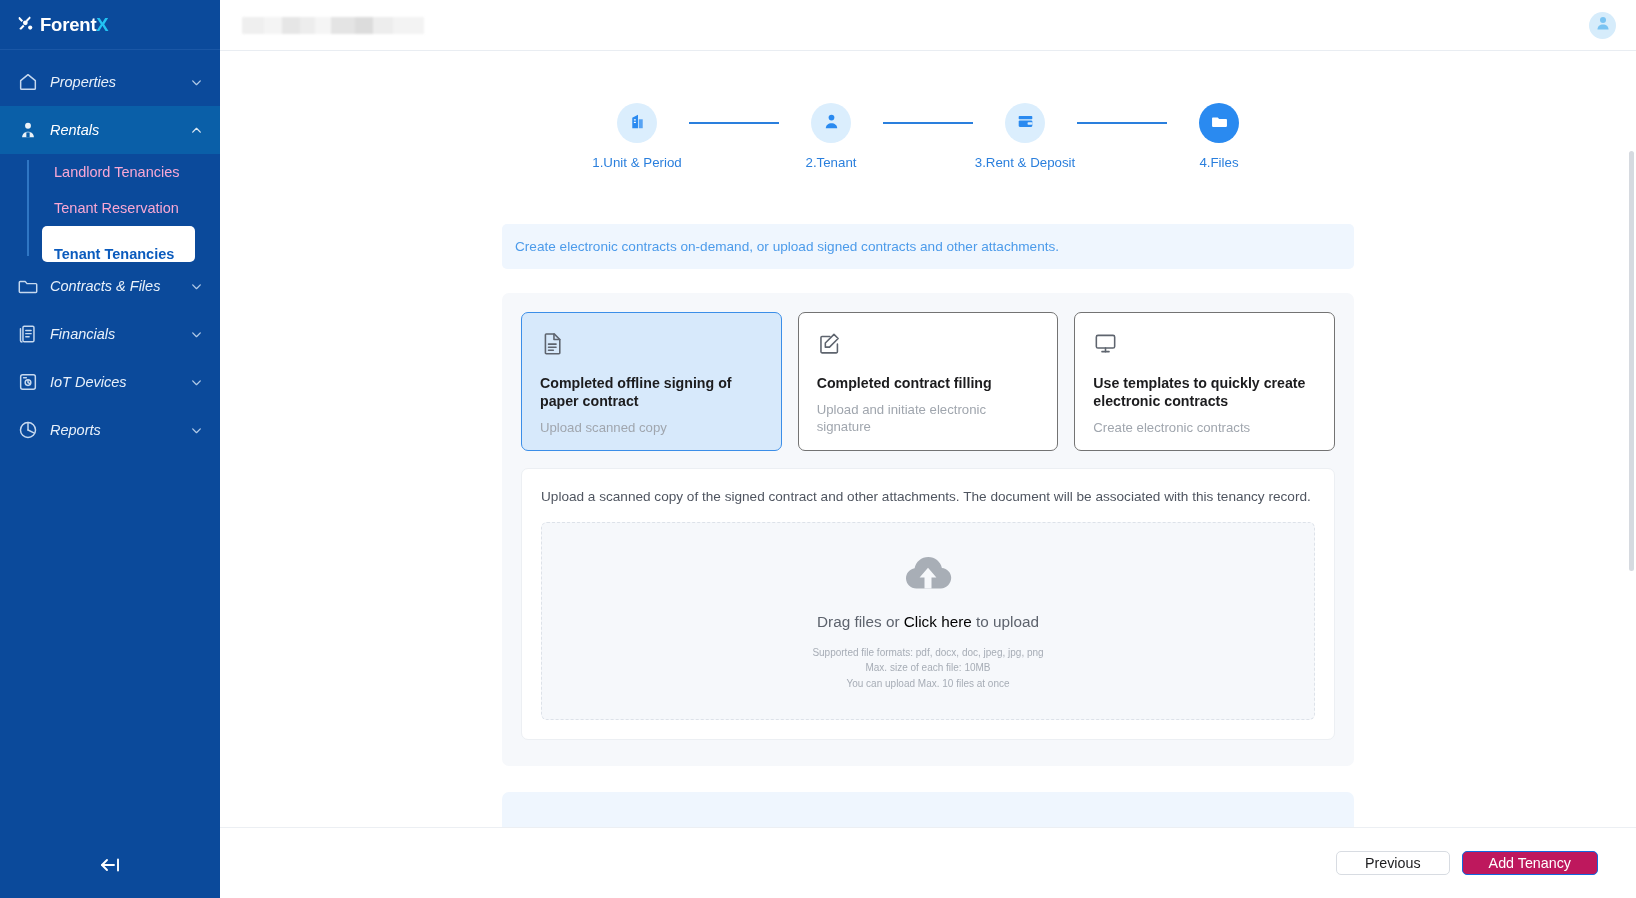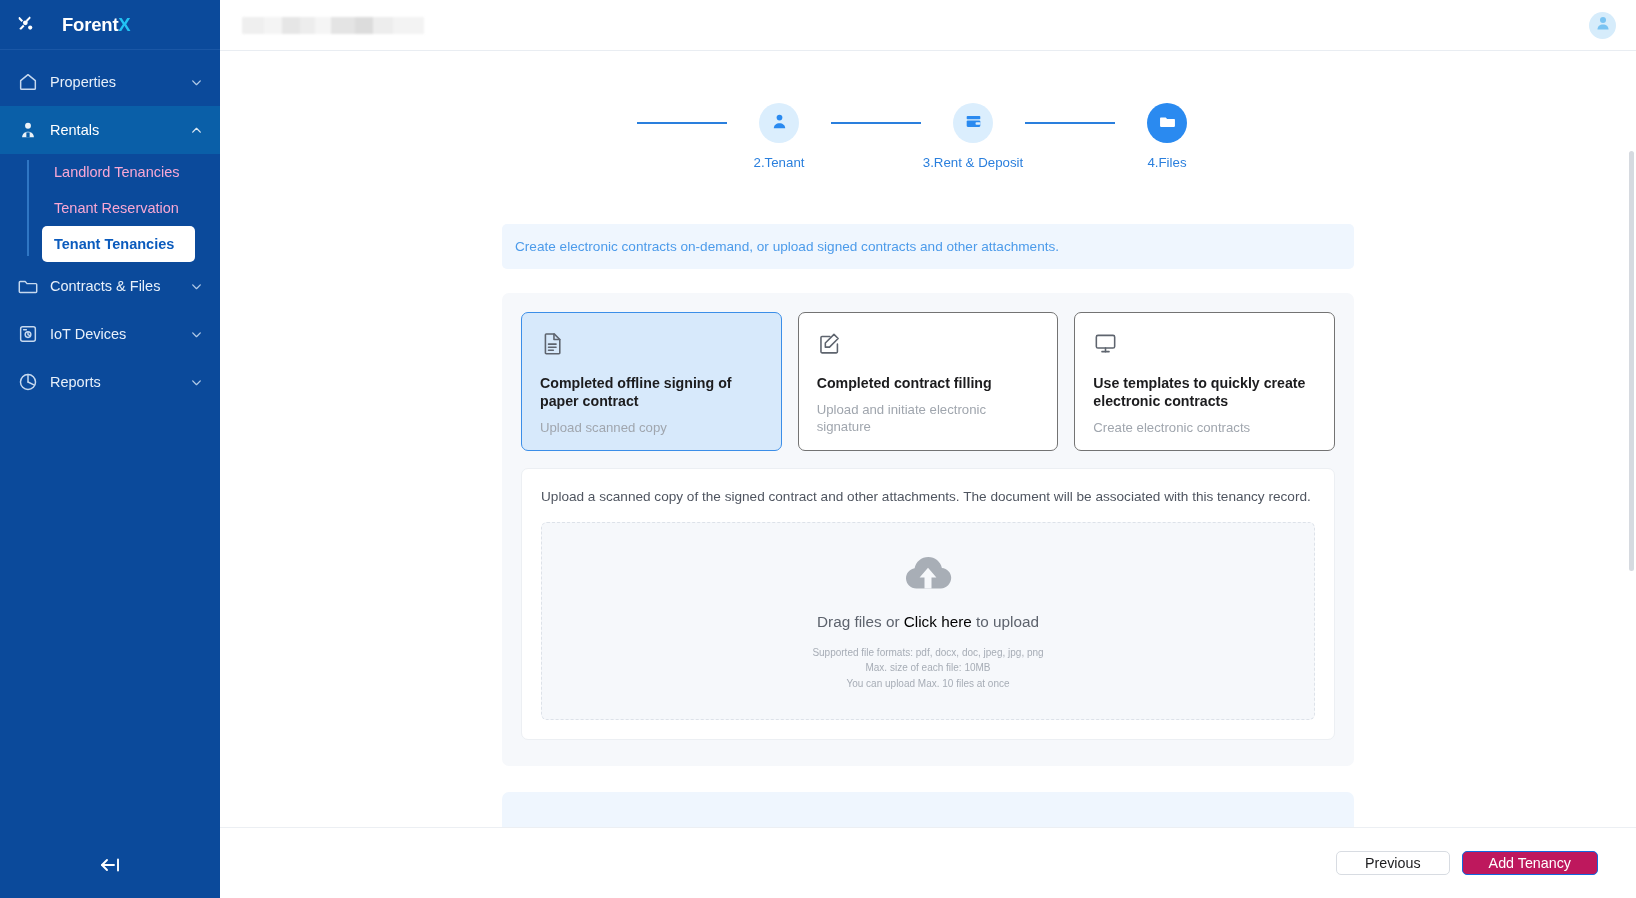--- a/index.html
+++ b/index.html
@@ -14,42 +14,42 @@
   
   .sidebar {
     width: 220px; height: 898px;
     background: #0b4a9b;
     display: flex; flex-direction: column;
     flex: 0 0 220px;
     position: relative;
   }
   .brand {
     height: 50px;
-    display: flex; align-items: center; gap: 23px;
+    display: flex; align-items: center; gap: 1px;
     padding-left: 17px;
     border-bottom: 1px solid #1a57a6;
   }
   .brand-mark { width: 22px; height: 22px; display:block; }
   .brand-text {
     font-size: 18.5px; font-weight: bold; color: #ffffff;
     letter-spacing: -0.2px;
   }
   .brand-text .x { color: #22c3f3; }
 
   .nav { padding-top: 8px; }
   .nav-item {
     height: 48px;
     display: flex; align-items: center;
     padding: 0 17px;
     color: #e8f0fa; font-size: 14.5px;
     cursor: pointer;
     position: relative;
   }
   .nav-item .ico { width: 22px; height: 22px; flex: 0 0 22px; margin-right: 11px; opacity: .92;}
-  .nav-item .lbl { flex: 1; }
+  .nav-item .lbl { flex: 1; font-style: italic; }
   .nav-item .chev { width: 13px; height: 13px; opacity: .85; }
   .nav-item.active { background: #0a5fa8; color:#ffffff; }
 
   .subnav { position: relative; padding-left: 27px; }
   .subnav::before {
     content: ""; position: absolute;
     left: 27px; top: 6px; bottom: 6px; width: 2px;
     background: #2f76c4;
   }
   .subnav-item {
@@ -57,20 +57,21 @@
     height: 36px; display: flex; align-items: center;
     padding-left: 12px;
     font-size: 14.5px; color: #f9a8d4;
     cursor: pointer;
     border-radius: 5px;
   }
   .subnav-item.current {
     background: #ffffff; color: #0b5bbd; font-weight: bold;
     margin-right: 25px;
     height: 36px;
+    align-items: flex-end;
   }
 
   .collapse-btn {
     position: absolute; bottom: 18px; left: 0; right: 0;
     display: flex; justify-content: center;
     cursor: pointer;
   }
 
   
   .main { flex: 1; height: 898px; display: flex; flex-direction: column; background: #ffffff; position: relative;}
@@ -288,20 +289,35 @@
           </svg>
         </span>
         <span class="lbl">Contracts &amp; Files</span>
         <span class="chev">
           <svg width="13" height="13" viewBox="0 0 24 24" fill="none" stroke="#cfe0f4" stroke-width="2.4" stroke-linecap="round" stroke-linejoin="round">
               <path d="M5 9l7 7 7-7"></path>
             </svg>
         </span>
       </div>
 
+      <div class="nav-item">
+        <span class="ico">
+          <svg width="22" height="22" viewBox="0 0 24 24" fill="none" stroke="#d8e6f7" stroke-width="1.6" stroke-linecap="round" stroke-linejoin="round">
+            <rect x="6.5" y="3.5" width="12" height="17" rx="1.4"></rect>
+            <path d="M3.8 6.2v13a1.6 1.6 0 0 0 1.6 1.6"></path>
+            <path d="M9.6 8.2h5.8M9.6 11.6h5.8M9.6 15h3.6"></path>
+          </svg>
+        </span>
+        <span class="lbl">Financials</span>
+        <span class="chev">
+          <svg width="13" height="13" viewBox="0 0 24 24" fill="none" stroke="#cfe0f4" stroke-width="2.4" stroke-linecap="round" stroke-linejoin="round">
+              <path d="M5 9l7 7 7-7"></path>
+            </svg>
+        </span>
+      </div>
 
       <div class="nav-item">
         <span class="ico">
           <svg width="22" height="22" viewBox="0 0 24 24" fill="none" stroke="#d8e6f7" stroke-width="1.6" stroke-linecap="round" stroke-linejoin="round">
             <rect x="4" y="4" width="16" height="16" rx="2.2"></rect>
             <circle cx="12" cy="12.6" r="3.1"></circle>
             <path d="M7.2 7.4h3"></path>
               <path d="M12 10.2v2.4l1.6 1"></path>
           </svg>
         </span>
@@ -353,20 +369,33 @@
             <path d="M4.6 20.5c0-4 3.3-6.6 7.4-6.6s7.4 2.6 7.4 6.6z"></path>
           </svg>
         </span>
       </div>
     </header>
 
     <div class="scroll-area">
 
       <div class="stepper">
 
+        <div class="step">
+          <div class="circle">
+            <span>
+              <svg width="19" height="19" viewBox="0 0 24 24" fill="#2a8af0">
+                <path d="M5.4 20.5V7.4l7.2-3.9v17z"></path>
+                <path d="M13.6 20.5V9.2h5v11.3z" opacity=".75"></path>
+                <rect x="7.4" y="9.2" width="2.5" height="1.5" fill="#ffffff"></rect>
+                <rect x="7.4" y="12.4" width="2.5" height="1.5" fill="#ffffff"></rect>
+              </svg>
+            </span>
+          </div>
+          <div class="step-label">1.Unit &amp; Period</div>
+        </div>
 
         <div class="connector"></div>
 
         <div class="step">
           <div class="circle">
             <span>
               <svg width="19" height="19" viewBox="0 0 24 24" fill="#2a8af0">
                 <circle cx="12" cy="7" r="3.6"></circle>
                 <path d="M4.8 20.5c0-3.9 3.2-6.4 7.2-6.4s7.2 2.5 7.2 6.4z"></path>
               </svg>

